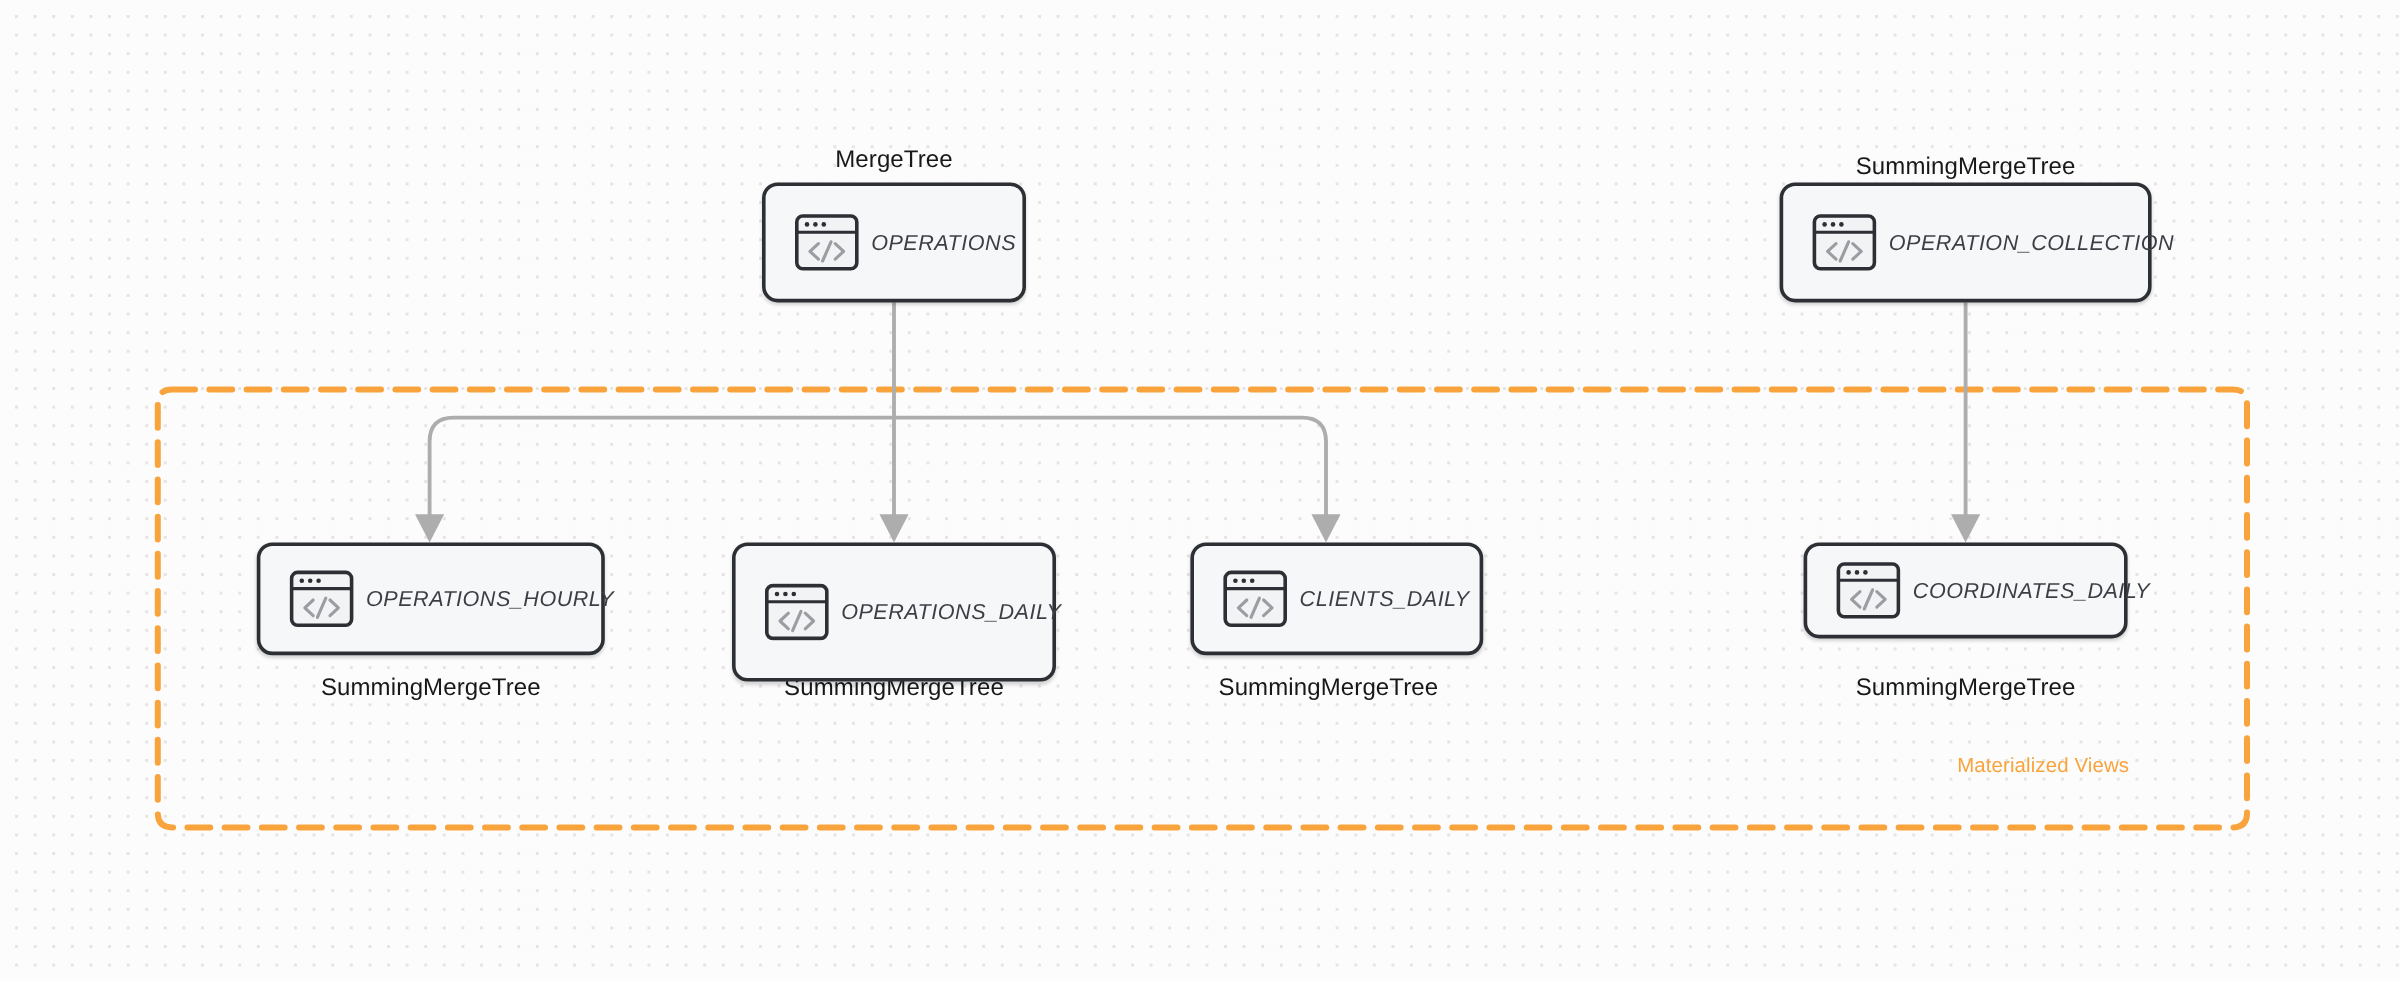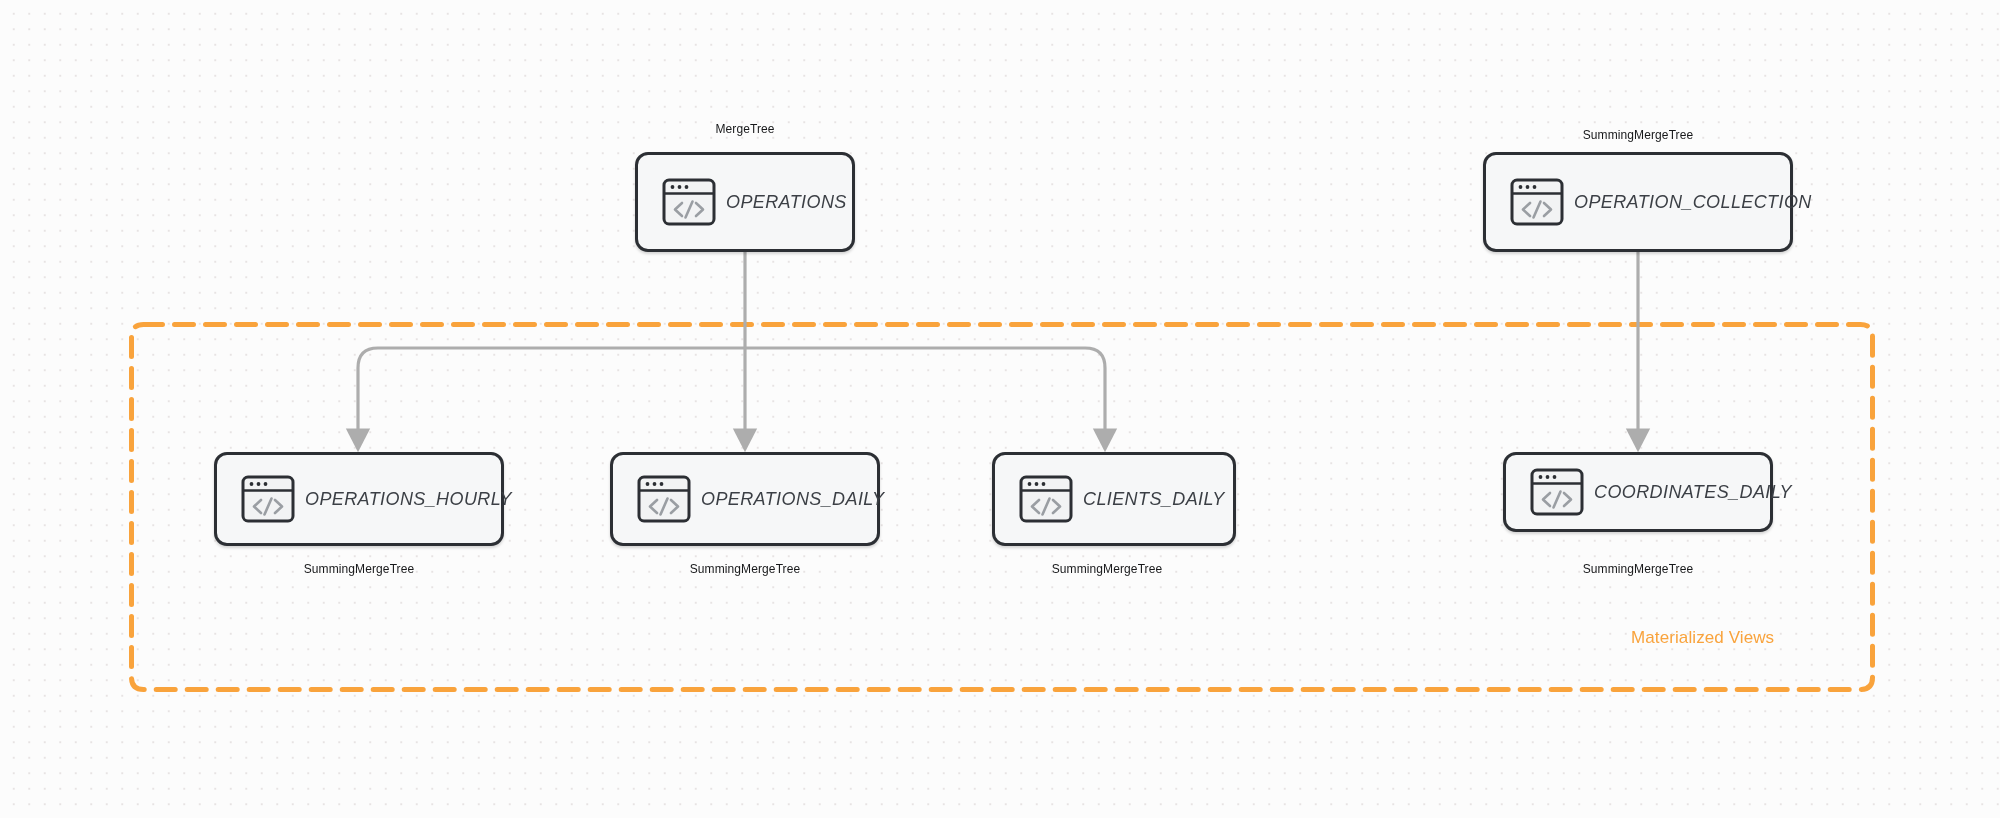--- a/index.html
+++ b/index.html
@@ -66,21 +66,21 @@
     font-style: italic;
     color: #3b3f45;
     letter-spacing: 0.4px;
     white-space: nowrap;
   }
 
   
   .caption {
     position: absolute;
     white-space: nowrap;
-    font-size: 12px;
+    font-size: 20px;
     color: #17181a;
     text-align: center;
     letter-spacing: 0.1px;
   }
 </style>
 </head>
 <body>
 
 <div id="stage">
 
@@ -163,21 +163,21 @@
         <circle cx="17.5" cy="9" r="1.9" fill="#2c2f34"></circle>
         <circle cx="24.5" cy="9" r="1.9" fill="#2c2f34"></circle>
         <path d="M20,25 L13,31.5 L20,38" fill="none" stroke="#9a9ea3" stroke-width="2.6" stroke-linecap="round" stroke-linejoin="round"></path>
         <path d="M34,25 L41,31.5 L34,38" fill="none" stroke="#9a9ea3" stroke-width="2.6" stroke-linecap="round" stroke-linejoin="round"></path>
         <line x1="30.5" y1="23.5" x2="23.5" y2="39.5" stroke="#9a9ea3" stroke-width="2.6" stroke-linecap="round"></line>
       </svg>
     </span>
     <span class="node-label">OPERATIONS_HOURLY</span>
   </div>
 
-  <div class="node" style="left:610px; top:452px; width:270px; height:94px;">
+  <div class="node" style="left:610px; top:452px; width:270px; height:116px;">
     <span class="node-icon">
       <svg viewBox="0 0 54 48" width="54" height="48">
         <rect x="2" y="2" width="50" height="44" rx="5" ry="5" fill="#f2f3f4" stroke="#2c2f34" stroke-width="3"></rect>
         <line x1="2" y1="15.5" x2="52" y2="15.5" stroke="#2c2f34" stroke-width="2.6"></line>
         <circle cx="10.5" cy="9" r="1.9" fill="#2c2f34"></circle>
         <circle cx="17.5" cy="9" r="1.9" fill="#2c2f34"></circle>
         <circle cx="24.5" cy="9" r="1.9" fill="#2c2f34"></circle>
         <path d="M20,25 L13,31.5 L20,38" fill="none" stroke="#9a9ea3" stroke-width="2.6" stroke-linecap="round" stroke-linejoin="round"></path>
         <path d="M34,25 L41,31.5 L34,38" fill="none" stroke="#9a9ea3" stroke-width="2.6" stroke-linecap="round" stroke-linejoin="round"></path>
         <line x1="30.5" y1="23.5" x2="23.5" y2="39.5" stroke="#9a9ea3" stroke-width="2.6" stroke-linecap="round"></line>

